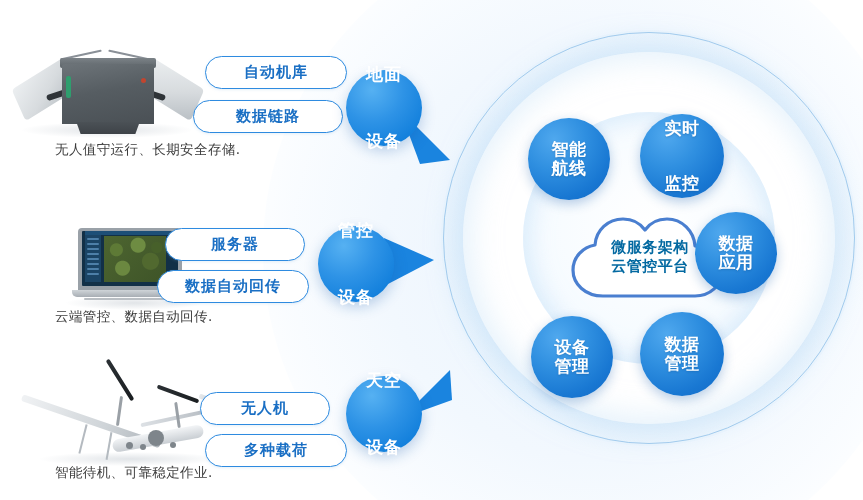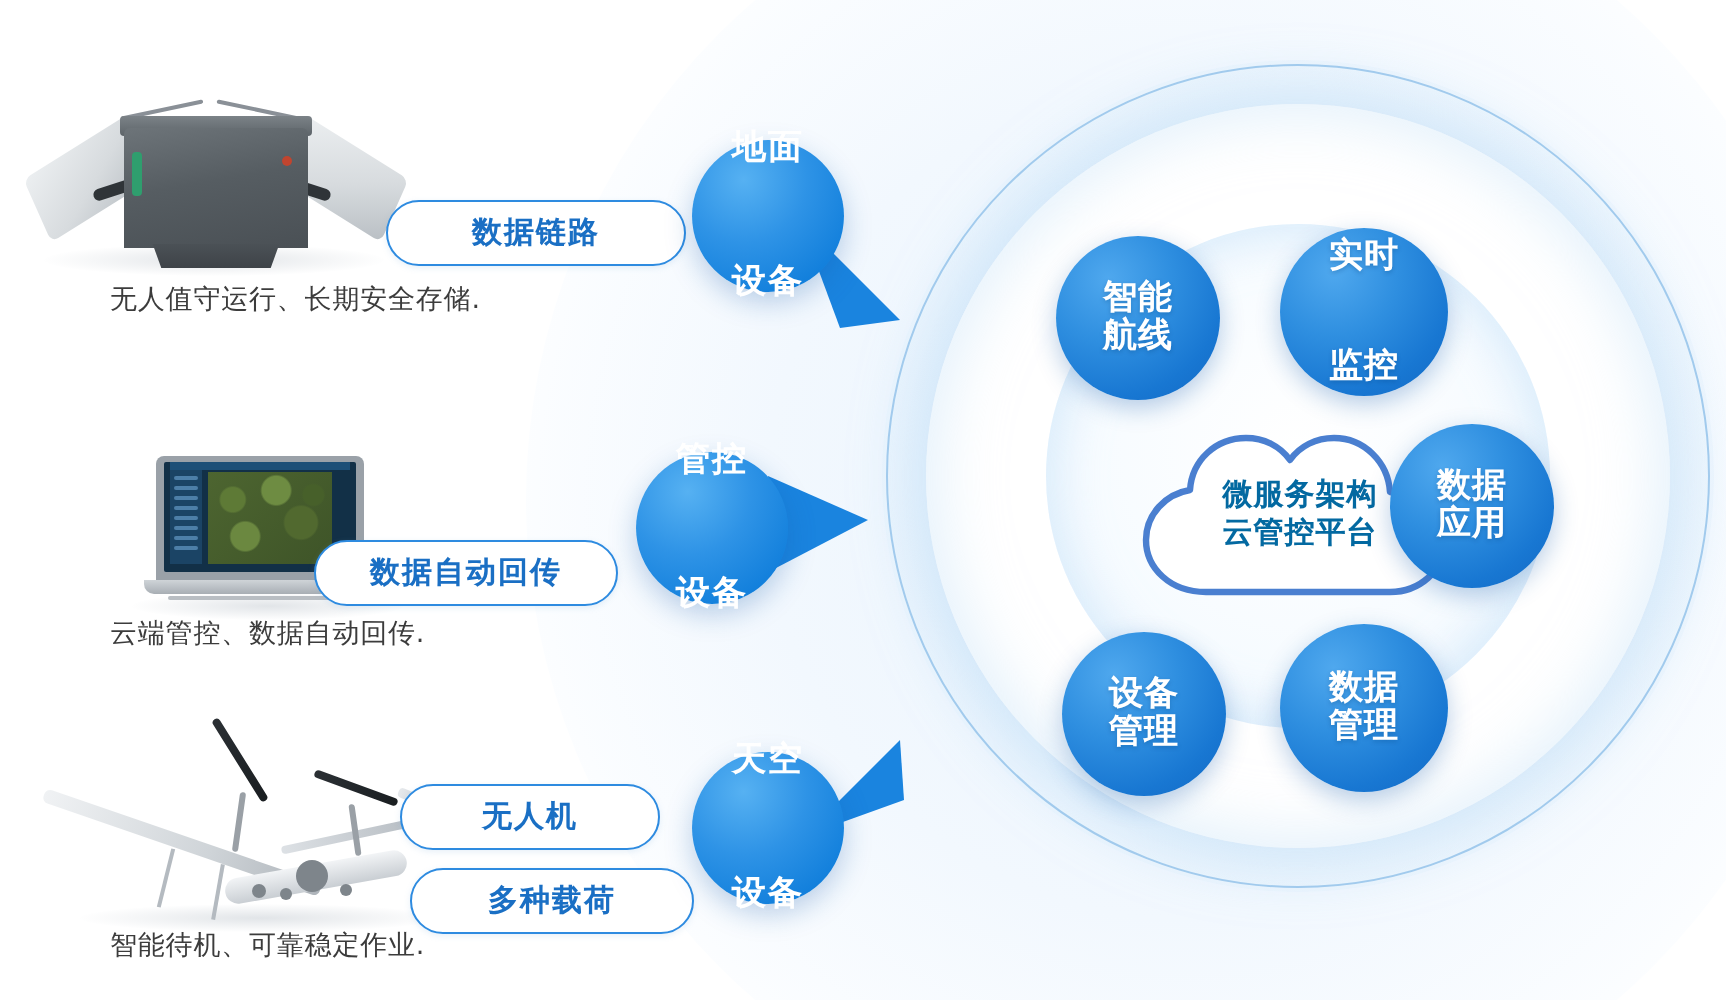--- a/index.html
+++ b/index.html
@@ -240,20 +240,23 @@
     <div class="hg-arm l"></div>
     <div class="hg-arm r"></div>
     <div class="hg-top"></div>
     <div class="hg-body">
         <div class="hg-dot"></div>
       </div>
     <div class="hg-stripe"></div>
     <div class="hg-base"></div>
   </div>
 
+  <div class="pill" style="left:205px;top:56px;width:142px;">
+    <span>自动机库</span>
+  </div>
   <div class="pill" style="left:193px;top:100px;width:150px;">
     <span>数据链路</span>
   </div>
 
   <svg style="position:absolute;left:398px;top:108px;z-index:5;" width="60" height="62" viewBox="0 0 60 62">
     <path d="M2 2 L52 52 L22 56 Z" fill="#1a84df"></path>
   </svg>
   <div class="bubble" style="left:346px;top:70px;">
     <span>地面</span>
     <span>设备</span>
@@ -276,20 +279,23 @@
             <i></i>
             <i></i>
             <i></i>
           </div>
       </div>
     </div>
     <div class="lt-base"></div>
     <div class="lt-foot"></div>
   </div>
 
+  <div class="pill" style="left:165px;top:228px;width:140px;">
+    <span>服务器</span>
+  </div>
   <div class="pill" style="left:157px;top:270px;width:152px;">
     <span>数据自动回传</span>
   </div>
 
   <svg style="position:absolute;left:382px;top:232px;z-index:5;" width="56" height="58" viewBox="0 0 56 58">
     <path d="M2 6 L52 28 L6 52 Z" fill="#1a84df"></path>
   </svg>
   <div class="bubble" style="left:318px;top:226px;">
     <span>管控</span>
     <span>设备</span>

